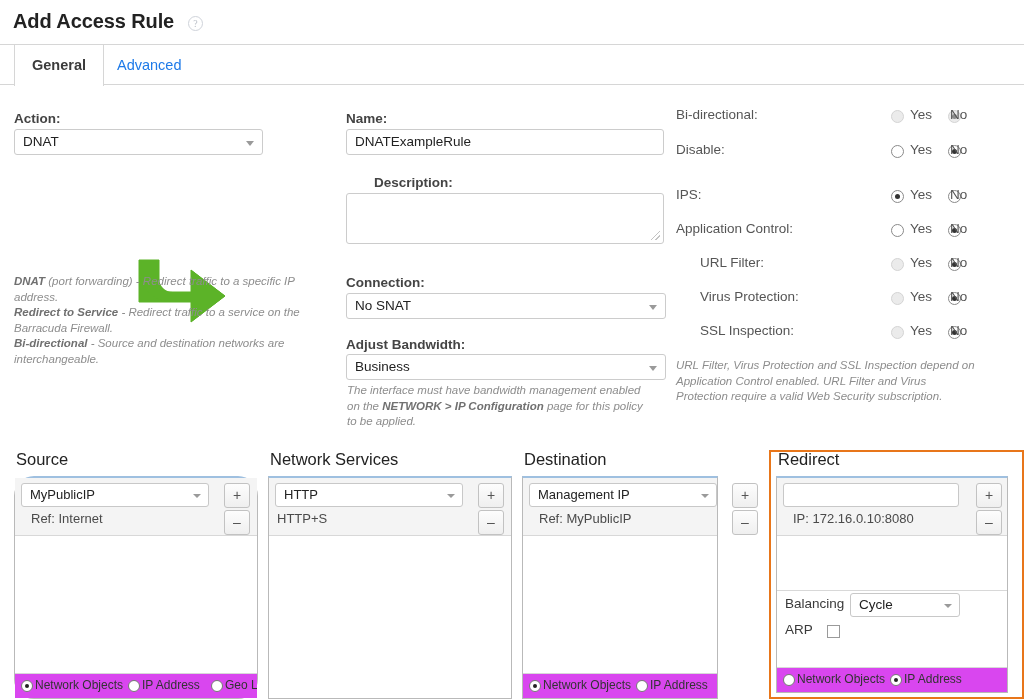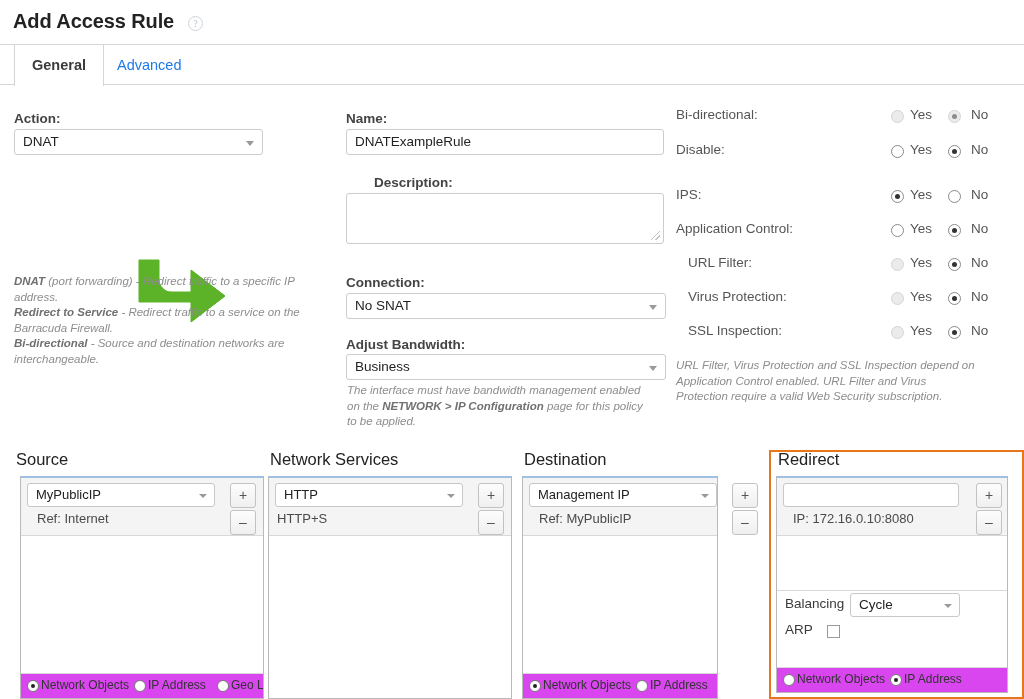--- a/index.html
+++ b/index.html
@@ -111,39 +111,39 @@
   
   #dnat-arrow { position: absolute; left: 133px; top: 172px; }
 
   
   .rrow { position: absolute; left: 676px; height: 20px; }
   .rrow .rlabel {
     position: absolute; left: 0; top: 0;
     font-size: 13.5px; color: #555;
     white-space: nowrap;
   }
-  .rrow.indent .rlabel { left: 12px; }
+  .rrow.indent .rlabel { left: 24px; }
   .radio {
     position: absolute; width: 13px; height: 13px; top: 3px;
     border-radius: 50%;
     border: 1px solid #8a8a8a;
     background: #fff;
   }
   .radio.disabled { border-color: #d4d4d4; background: #ebebeb; }
   .radio.on::after {
     content: ""; position: absolute;
     left: 3px; top: 3px; width: 5px; height: 5px;
     border-radius: 50%; background: #333;
   }
   .radio.on.disabled::after { background: #8d8d8d; }
   .ryes { left: 215px; }
   .rno  { left: 272px; }
   .rtext { position: absolute; font-size: 13.5px; color: #555; top: 0; }
   .ryes-t { left: 234px; }
-  .rno-t  { left: 295px; }
+  .rno-t  { left: 274px; }
 
   
   #panels { position: absolute; left: 0; top: 450px; width: 1024px; height: 249px; }
 
   .panel { position: absolute; top: 0; }
   .panel-title {
     position: absolute; left: 2px; top: 0;
     font-size: 16.5px; color: #222;
   }
   .panel-box {
@@ -349,21 +349,21 @@
     <span class="rtext rno-t">No</span>
   </div>
 
   <div class="note" style="left:676px; top:272px; width:300px;">URL Filter, Virus Protection and SSL Inspection depend on Application Control enabled. URL Filter and Virus Protection require a valid Web Security subscription.</div>
 </div>
 
 <div id="panels">
 
   <div class="panel" style="left:14px; width:244px;">
     <div class="panel-title">Source</div>
-    <div class="panel-box" style="left:6px; width:244px; height:223px;">
+    <div class="panel-box" style="left:0; width:244px; height:223px;border-radius:20px;">
       <div class="list-head">
         <div class="list-sel" style="width:188px;">MyPublicIP</div>
         <div class="list-ref">Ref: Internet</div>
       </div>
       <div class="pmbtn" style="left:209px; top:5px;">+</div>
       <div class="pmbtn" style="left:209px; top:32px;">–</div>
       <div class="panel-empty" style="top:59px; bottom:25px;"></div>
       <div class="optbar">
         <div class="opt" style="left:6px;">
           <span class="oradio on"></span>

